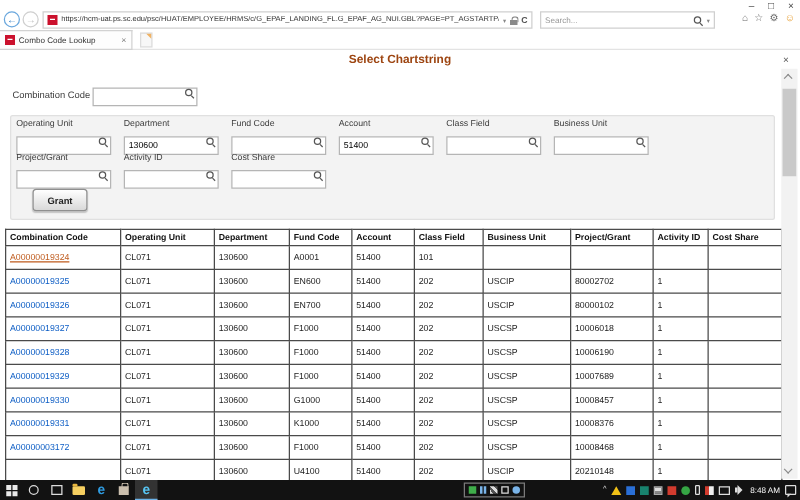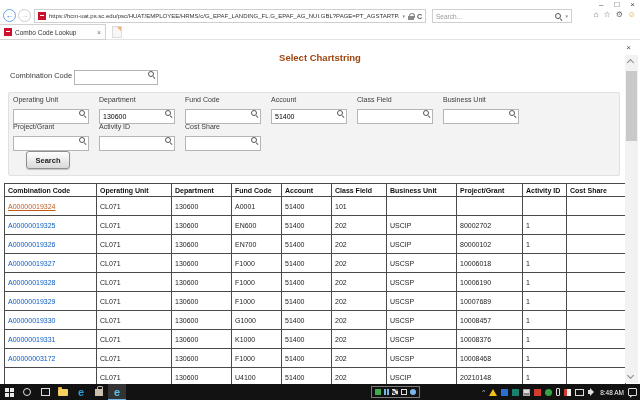--- a/index.html
+++ b/index.html
@@ -33,21 +33,21 @@
 
   .tabbar { position:absolute; top:24px; left:0; width:640px; height:16px; background:#fff; border-bottom:1px solid #e3e3e3; }
   .tab { position:absolute; left:0; top:0; width:106px; height:16px; border:1px solid #d2d2d2; border-left:none; background:#fdfdfd; display:flex; align-items:center; gap:3px; padding:0 4px; }
   .tab-title { flex:1; font-size:6.5px; color:#333; white-space:nowrap; overflow:hidden; }
   .tab-close { font-size:7px; color:#777; }
   .newtab { position:absolute; left:112px; top:2px; width:10px; height:12px; border:1px solid #dcdcdc; background:#f7f7f7; }
   .newtab::after { content:''; position:absolute; right:0; top:0; border-style:solid; border-width:0 4px 4px 0; border-color:transparent #f0b264 transparent transparent; }
 
   
   .content { position:absolute; top:40px; left:0; width:640px; height:344px; background:#fff; overflow:hidden; }
-  .page-title { position:absolute; top:12px; left:0; width:100%; text-align:center; font-size:9.5px; font-weight:bold; color:#9d4511; }
+  .page-title { position:absolute; top:2px; left:0; width:100%; text-align:center; font-size:9.5px; font-weight:bold; color:#9d4511; }
   .modal-close { position:absolute; top:3px; right:9px; font-size:8px; color:#555; }
 
   .combo-row { position:absolute; top:26px; left:10px; display:flex; align-items:center; }
   .combo-label { font-size:7.5px; color:#3c3c3c; width:64px; }
   .lookup-wrap { position:relative; }
   .lookup-wrap input { width:84px; height:15px; border:1px solid #b5b5b5; font-size:7px; padding:0 12px 0 3px; font-family:"Liberation Sans",sans-serif; }
   .lookup-wrap .mag { position:absolute; right:3px; top:4px; }
 
   .search-panel { position:absolute; left:8px; top:52px; width:612px; height:84px; background:#f3f3f3; border:1px solid #e0e0e0; border-radius:2px; }
   .filters { position:absolute; left:4px; display:flex; gap:10px; }
@@ -236,21 +236,21 @@
   </div>
 
   <div class="f-field">
     <span class="f-label">Cost Share</span>
     <span class="f-input-wrap">
       <input value="" style="">
       <span class="mag"></span>
     </span>
   </div>
 </div>
-    <button class="search-btn">Search</button>
+    <button class="search-btn">Grant</button>
   </div>
 
   <table class="results">
     <colgroup>
       <col style="width:92px">
         <col style="width:75px">
         <col style="width:60px">
         <col style="width:50px">
         <col style="width:50px">
       <col style="width:55px">

